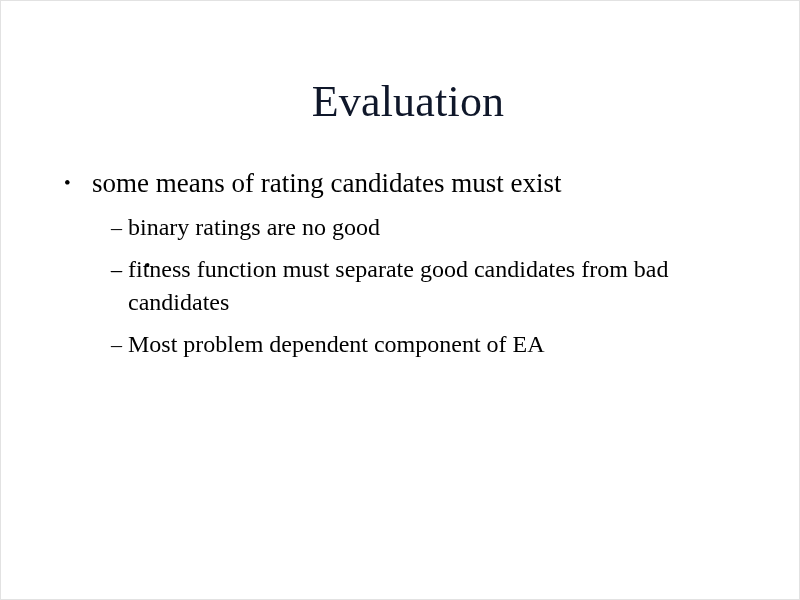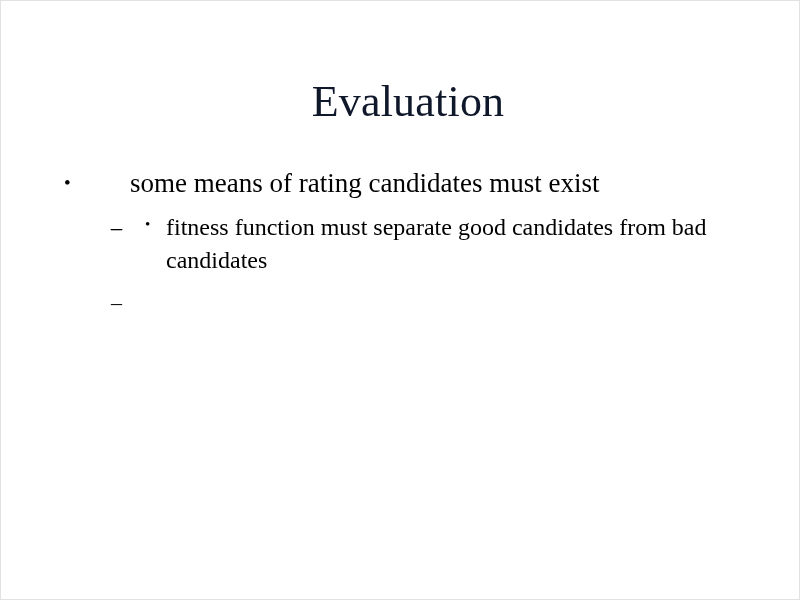--- a/index.html
+++ b/index.html
@@ -58,21 +58,20 @@
     left: 0;
     top: 0;
     display: inline-block;
     text-align: left;
     color: #000000;
     line-height: inherit;
   }
   .item-text {
     display: block;
     color: #000000;
-    margin-left: 38px;
   }
 
   
   .lvl1 {
     font-size: 27px;
     line-height: 38px;
     padding-left: 36px;
     margin-bottom: 2px;
   }
   .lvl1 > .marker {
@@ -116,33 +115,35 @@
 
   <div class="body-block">
 
     <div class="outline-item lvl1">
       <span class="marker">•</span>
       <span class="item-text">some means of rating candidates must exist</span>
     </div>
 
     <div class="outline-item lvl2">
       <span class="marker">–</span>
+      <span class="item-text">binary ratings are no good</span>
     </div>
 
     <div class="outline-item lvl3">
       <span class="marker">•</span>
     </div>
 
     <div class="outline-item lvl2">
       <span class="marker">–</span>
     </div>
 
     <div class="outline-item lvl2">
       <span class="marker">–</span>
       <span class="item-text">fitness function must separate good candidates from bad candidates</span>
     </div>
 
     <div class="outline-item lvl2">
       <span class="marker">–</span>
+      <span class="item-text">Most problem dependent component of EA</span>
     </div>
 
   </div>
 </div>
 
 </body></html>

